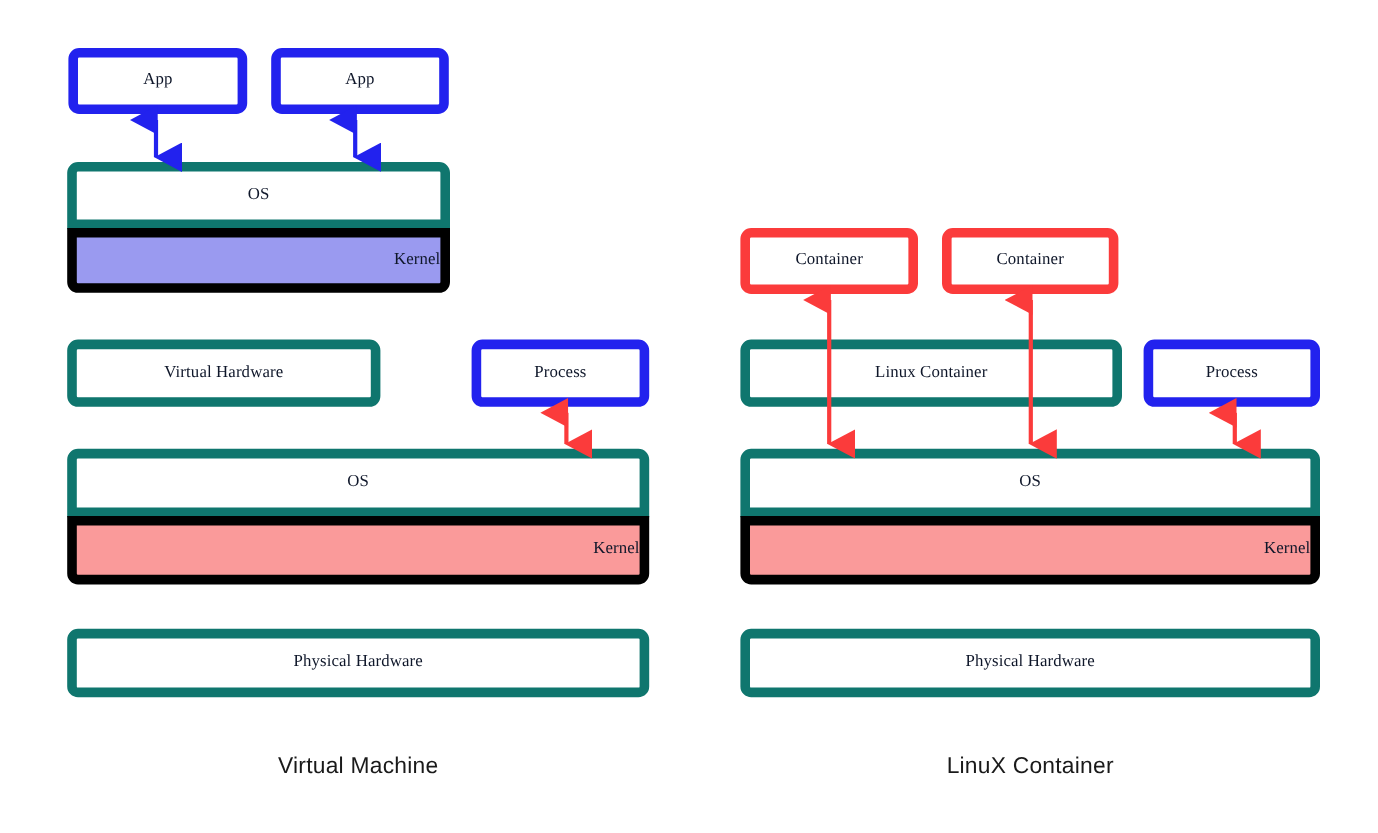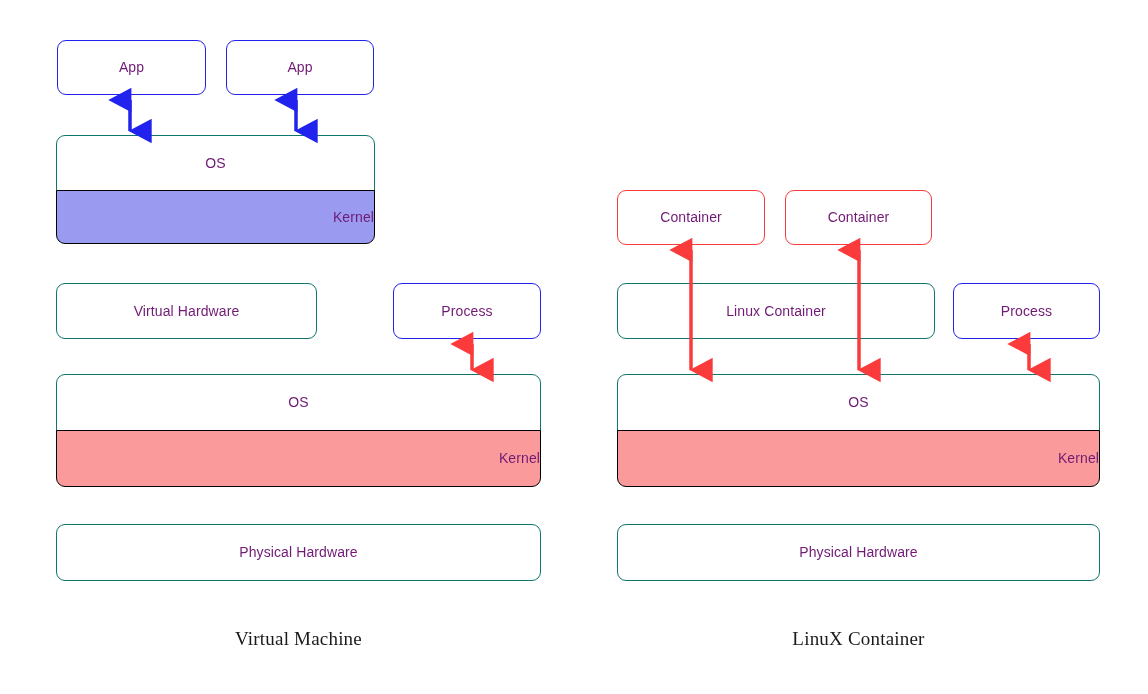--- a/index.html
+++ b/index.html
@@ -19,42 +19,42 @@
     background: #ffffff;
     overflow: hidden;
   }
   .box {
     position: absolute;
     box-sizing: border-box;
     display: flex;
     align-items: center;
     justify-content: center;
     background: #ffffff;
-    border: 1px solid #0f766e;
+    border: 8px solid #0f766e;
     border-radius: 9px;
     font-size: 14px;
     line-height: 1.2;
     text-align: center;
-    color: #701a75;
+    color: #0f172a;
     letter-spacing: 0.1px;
+    font-family: Liberation Serif, serif;
   }
   .box.blue   { border-color: #2222ee; }
   .box.red    { border-color: #fb3b3b; }
   .box.kernel-vm  { background: #9a9af0; border-color: #000000; }
   .box.kernel-red { background: #fa9a9a; border-color: #000000; }
   .box.flat-bottom { border-bottom-left-radius: 0; border-bottom-right-radius: 0; }
   .box.flat-top    { border-top-left-radius: 0; border-top-right-radius: 0; justify-content: flex-end; }
 
   .caption {
     position: absolute;
     text-align: center;
     font-size: 19px;
     color: #1a1a1a;
     letter-spacing: 0.2px;
-    font-family: Liberation Serif, serif;
   }
 
   .arrow-layer {
     position: absolute;
     left: 0;
     top: 0;
     width: 1148px;
     height: 694px;
     pointer-events: none;
   }

